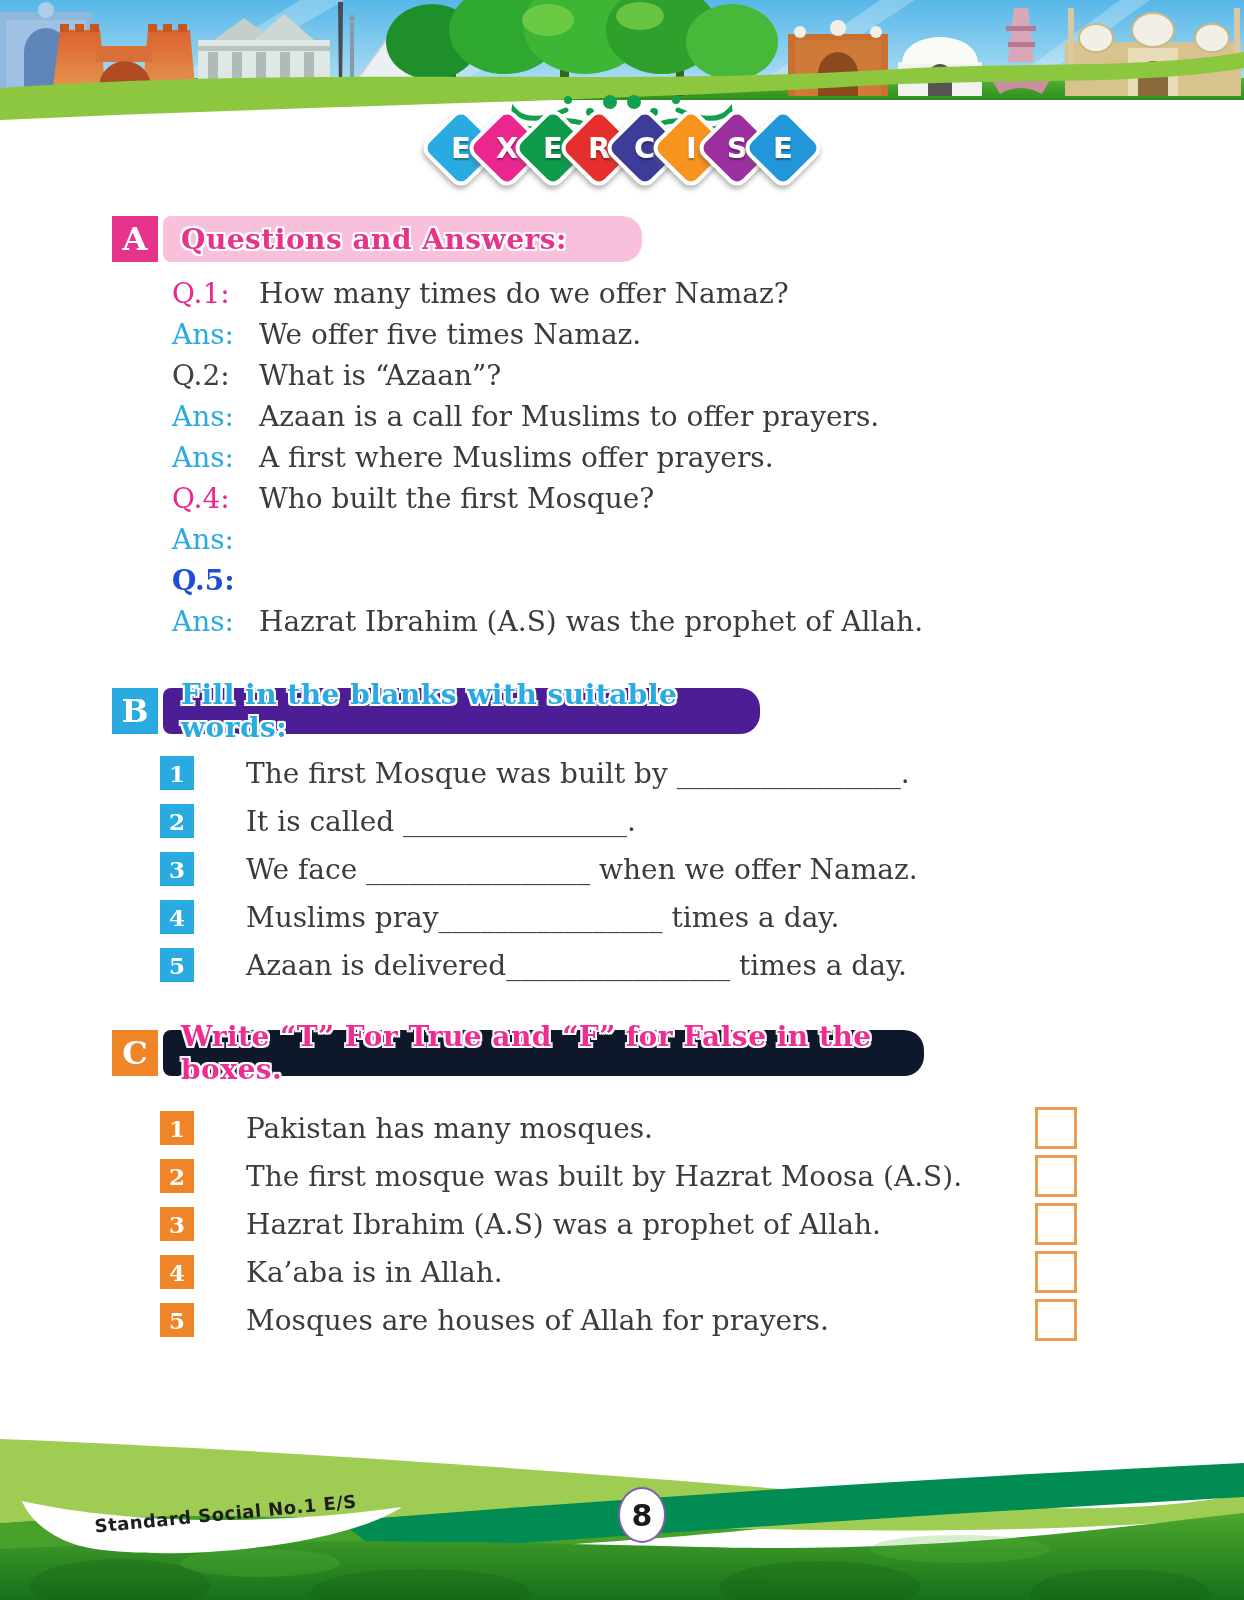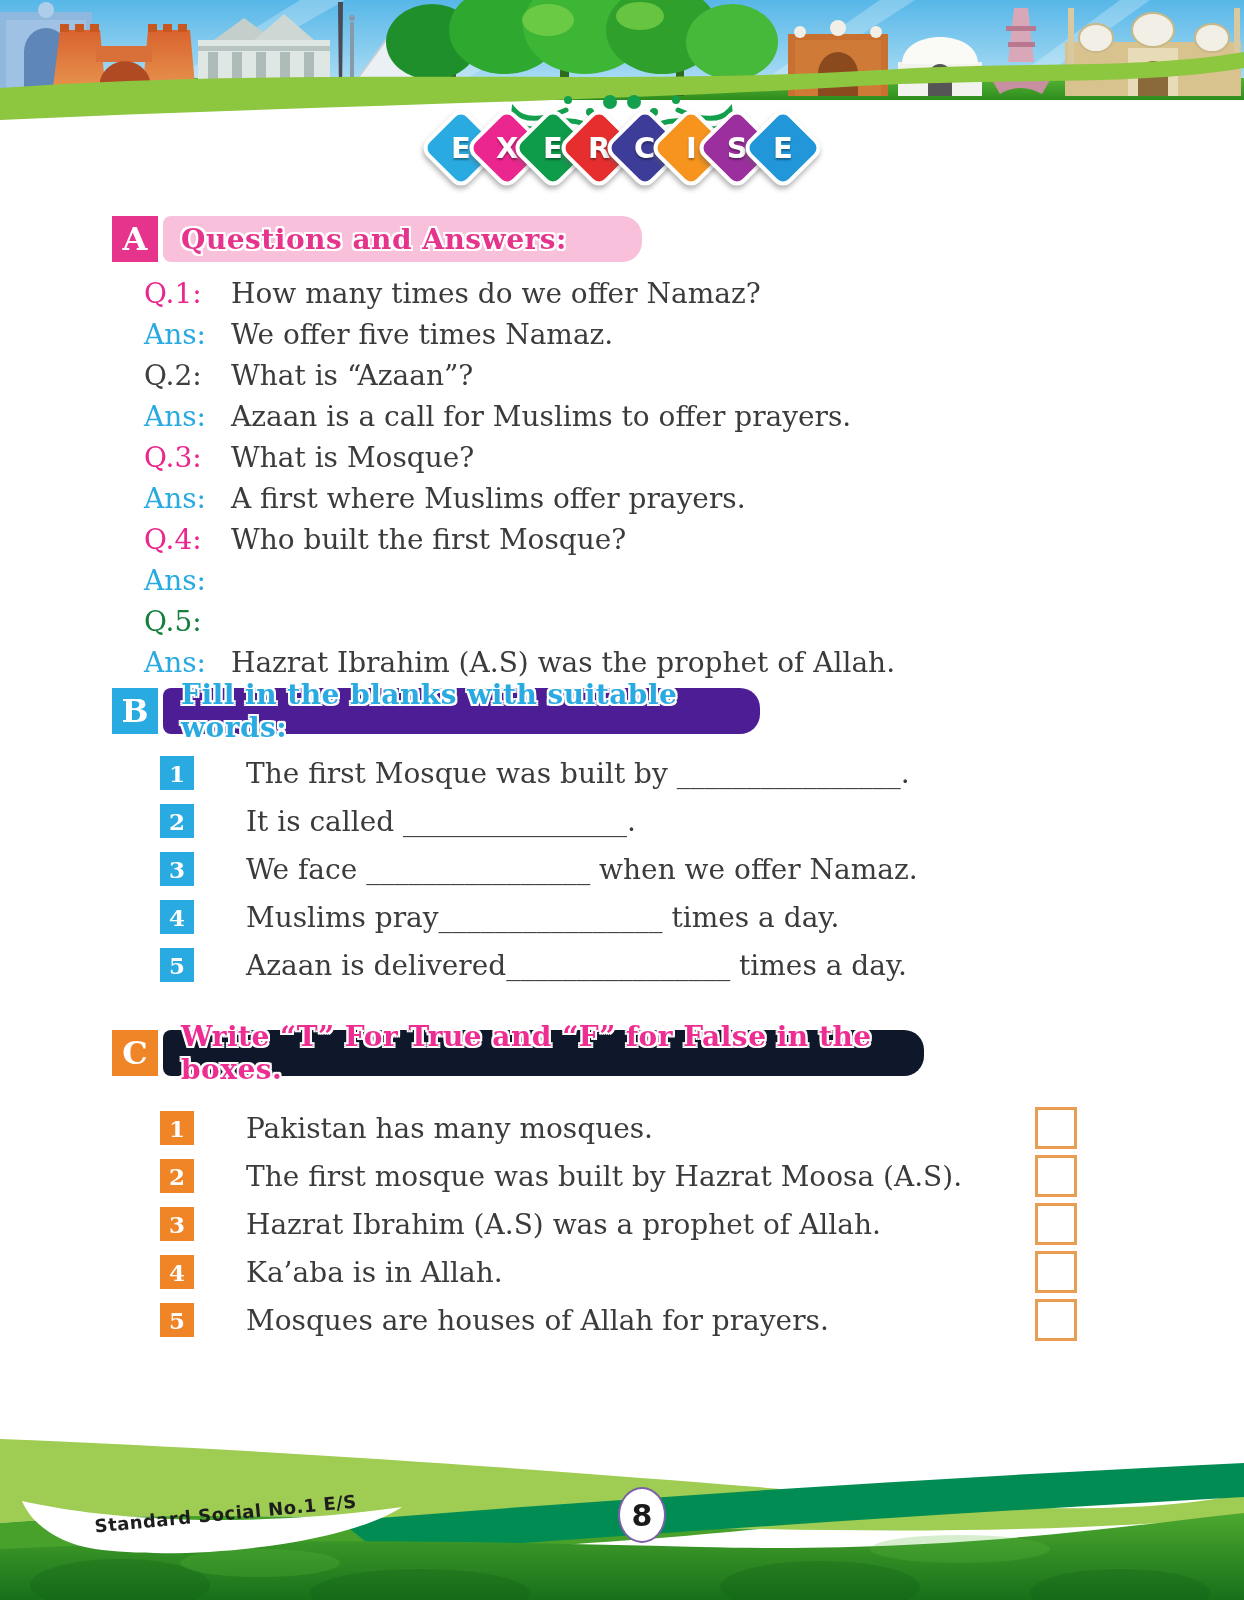--- a/index.html
+++ b/index.html
@@ -22,21 +22,21 @@
   
   .sec-header{position:absolute;display:flex;height:46px;}
   .sec-letter{width:46px;height:46px;flex:none;display:flex;align-items:center;justify-content:center;
               color:#fff;font-weight:bold;font-size:32px;margin-right:5px;}
   .sec-band{flex:1;border-radius:8px 20px 20px 8px;display:flex;align-items:center;
             padding:0 18px;font-weight:bold;font-size:28px;letter-spacing:.5px;
             text-shadow:-2px -2px 0 #fff,2px -2px 0 #fff,-2px 2px 0 #fff,2px 2px 0 #fff,
                         -2px 0 0 #fff,2px 0 0 #fff,0 -2px 0 #fff,0 2px 0 #fff;}
 
   
-  .qa-list{position:absolute;left:144px;top:277px;width:970px;}
+  .qa-list{position:absolute;left:172px;top:277px;width:970px;}
   .qa-row{display:flex;height:41px;align-items:baseline;font-size:28px;color:#3b3b3b;}
   .qa-label{width:87px;flex:none;}
 
   
   .num-list{position:absolute;left:160px;}
   .num-row{display:flex;align-items:center;height:48px;font-size:28px;color:#3b3b3b;}
   .badge{position:relative;width:34px;height:34px;flex:none;display:flex;align-items:center;
          justify-content:center;color:#fff;font-weight:bold;font-size:23px;}
   .badge .wedge{position:absolute;left:100%;top:0;width:14px;height:100%;
          transform:skewX(-12deg);transform-origin:center;z-index:-1;}
@@ -227,36 +227,32 @@
       </div>
     <div class="qa-row">
         <span class="qa-label" style="color: #404040;">Q.2:</span>
         <span>What is “Azaan”?</span>
       </div>
     <div class="qa-row">
         <span class="qa-label" style="color: rgb(41, 170, 225);">Ans:</span>
         <span>Azaan is a call for Muslims to offer prayers.</span>
       </div>
     <div class="qa-row">
-        <span class="qa-label" style="color: rgb(236, 38, 143);">Q.3:</span>
-        <span>What is Mosque?</span>
-      </div>
-    <div class="qa-row">
         <span class="qa-label" style="color: rgb(41, 170, 225);">Ans:</span>
         <span>A first where Muslims offer prayers.</span>
       </div>
     <div class="qa-row">
         <span class="qa-label" style="color: rgb(236, 38, 143);">Q.4:</span>
         <span>Who built the first Mosque?</span>
       </div>
     <div class="qa-row">
         <span class="qa-label" style="color: rgb(41, 170, 225);">Ans:</span>
       </div>
     <div class="qa-row">
-        <span class="qa-label" style="color: #15803d;">Q.5:</span>
+        <span class="qa-label" style="color: #1d4ed8; font-weight: bold;">Q.5:</span>
       </div>
     <div class="qa-row">
         <span class="qa-label" style="color: rgb(41, 170, 225);">Ans:</span>
         <span>Hazrat Ibrahim (A.S) was the prophet of Allah.</span>
       </div>
   </div>
 
   <div class="sec-header" style="top:688px;left:112px;width:648px;">
     <div class="sec-letter" style="background-color: rgb(41, 170, 225);">B</div>
     <div class="sec-band" style="background-color: #4c1d95; color: rgb(41, 170, 225);">Fill in the blanks with suitable words:</div>

